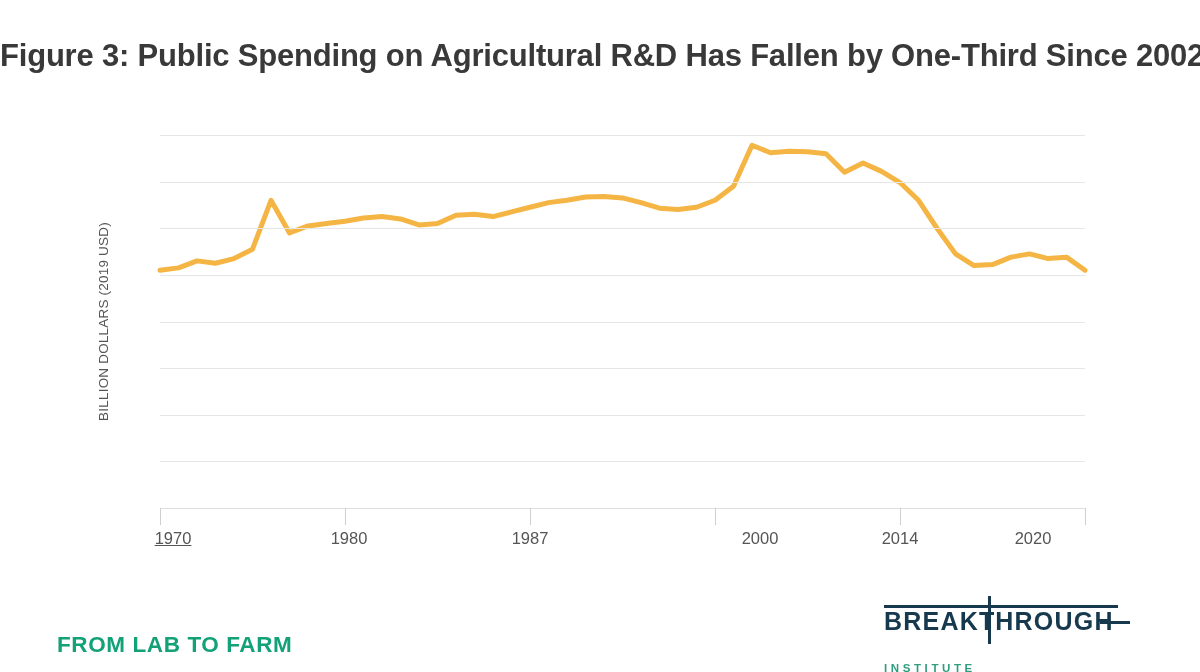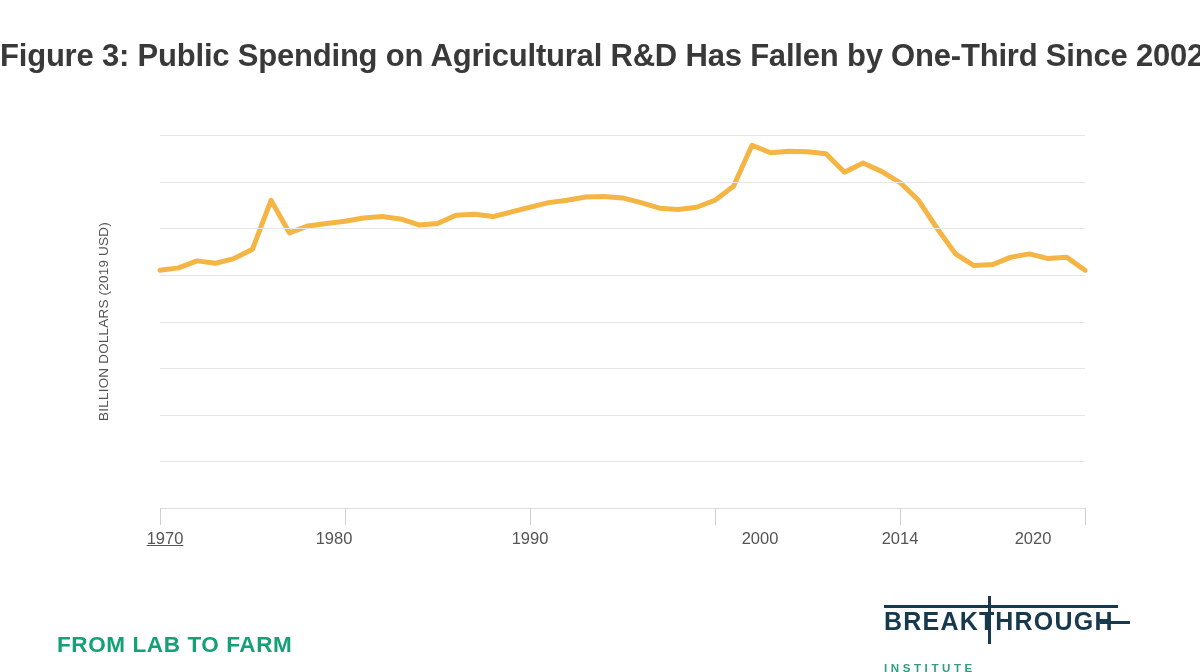--- a/index.html
+++ b/index.html
@@ -181,25 +181,25 @@
   <div class="gridline zero" style="top: 373px;"></div>
       <div class="gridline" style="top: 326.375px;"></div>
       <div class="gridline" style="top: 279.75px;"></div>
       <div class="gridline" style="top: 233.125px;"></div>
       <div class="gridline" style="top: 186.5px;"></div>
       <div class="gridline" style="top: 139.875px;"></div>
       <div class="gridline" style="top: 93.25px;"></div>
       <div class="gridline" style="top: 46.625px;"></div>
       <div class="gridline" style="top: 0px;"></div>
       <div class="xtick" style="left: 0px;"></div>
-      <div class="xtick-label" style="left: 5px; text-decoration: underline;">1970</div>
+      <div class="xtick-label" style="left: 13px; text-decoration: underline;">1970</div>
       <div class="xtick" style="left: 185px;"></div>
-      <div class="xtick-label" style="left: 174px;">1980</div>
+      <div class="xtick-label" style="left: 189px;">1980</div>
       <div class="xtick" style="left: 370px;"></div>
-      <div class="xtick-label" style="left: 370px;">1990</div>
+      <div class="xtick-label" style="left: 370px;">1987</div>
       <div class="xtick" style="left: 555px;"></div>
       <div class="xtick-label" style="left: 555px; margin-left: 45px;">2000</div>
       <div class="xtick" style="left: 740px;"></div>
       <div class="xtick-label" style="left: 740px;">2014</div>
       <div class="xtick" style="left: 925px;"></div>
       <div class="xtick-label" style="left: 873px;">2020</div>
     </div>
 
 </div>
 

